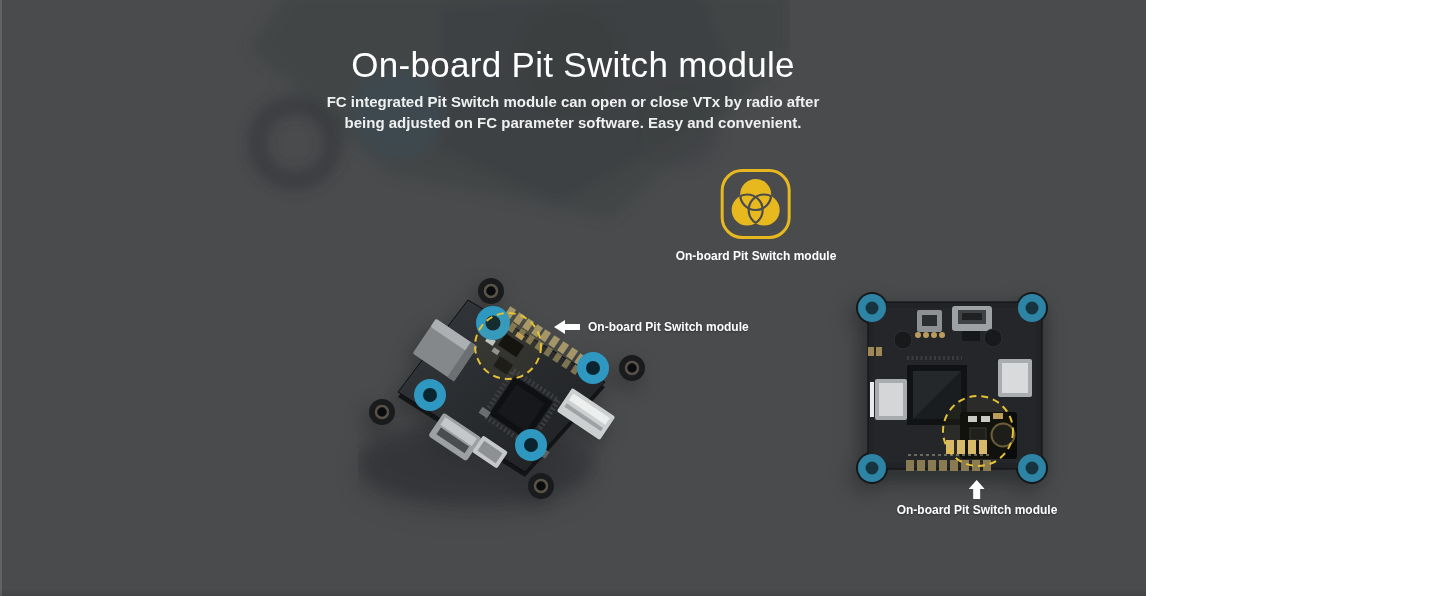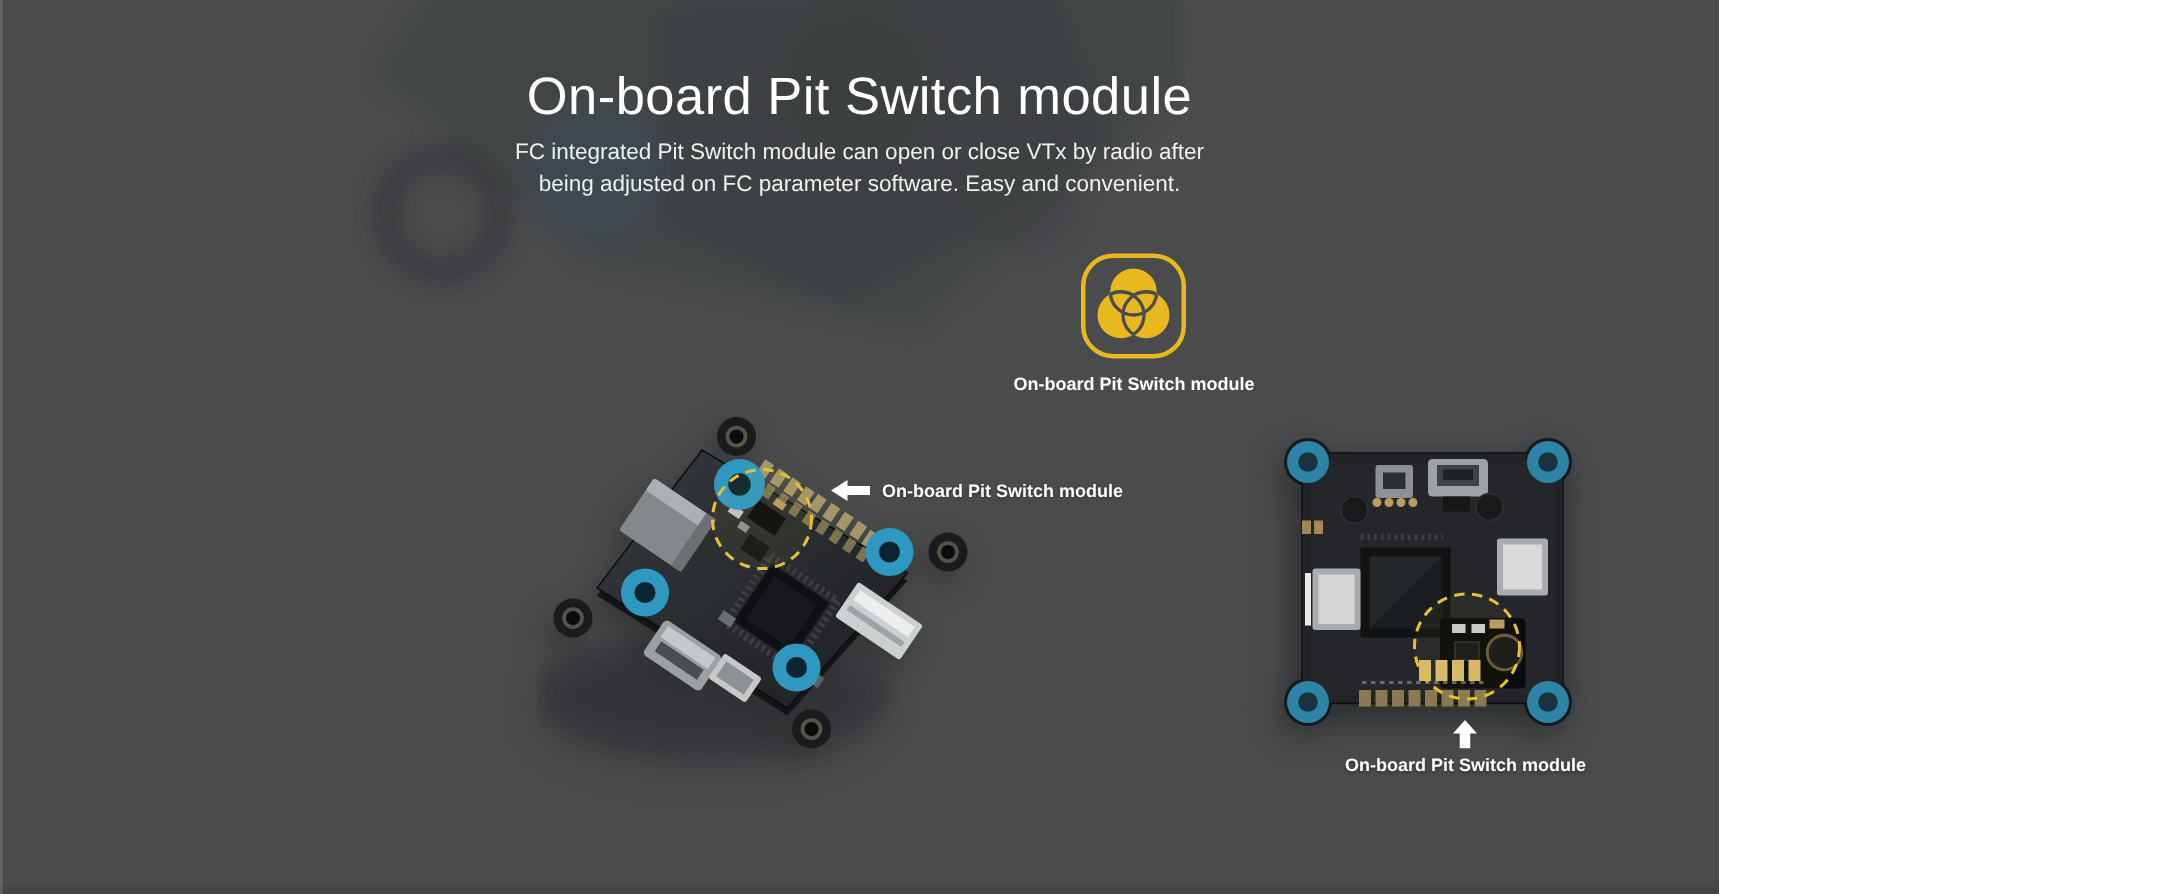--- a/index.html
+++ b/index.html
@@ -10,21 +10,21 @@
     -webkit-font-smoothing:antialiased;
   }
   .edge-strip{position:absolute;left:0;top:0;width:2px;height:100%;background:#77797b;opacity:.55;}
   .bottom-fade{position:absolute;left:0;bottom:0;width:100%;height:8px;background:linear-gradient(rgba(0,0,0,0),rgba(0,0,0,.10));}
   .bg-art{position:absolute;left:140px;top:-12px;width:650px;height:310px;pointer-events:none;}
   .hero{position:absolute;left:0;top:44px;width:100%;text-align:center;z-index:3;}
   .hero h1{
     margin:0;font-size:35px;font-weight:300;letter-spacing:.3px;
     color:var(--text,#ffffff);line-height:42px;
   }
-  .hero .sub{margin:5px 0 0 0;font-size:15px;font-weight:400;color:#eff0f0;line-height:21px;}
+  .hero .sub{margin:5px 0 0 0;font-size:15px;font-weight:700;color:#eff0f0;line-height:21px;}
   .feature{
     position:absolute;left:756px;top:167px;transform:translateX(-50%);
     display:flex;flex-direction:column;align-items:center;z-index:3;
   }
   .feature .icon-wrap{width:74px;height:74px;}
   .feature .feature-label{margin-top:8px;font-size:12px;font-weight:700;color:var(--text,#ffffff);white-space:nowrap;}
   .figure-left{position:absolute;left:358px;top:272px;width:300px;height:250px;z-index:2;}
   .figure-right{position:absolute;left:850px;top:282px;width:210px;height:215px;z-index:2;}
   .figure-left svg,.figure-right svg{display:block;filter:drop-shadow(-5px 8px 10px rgba(0,0,0,.28));}
   .callout-left{

